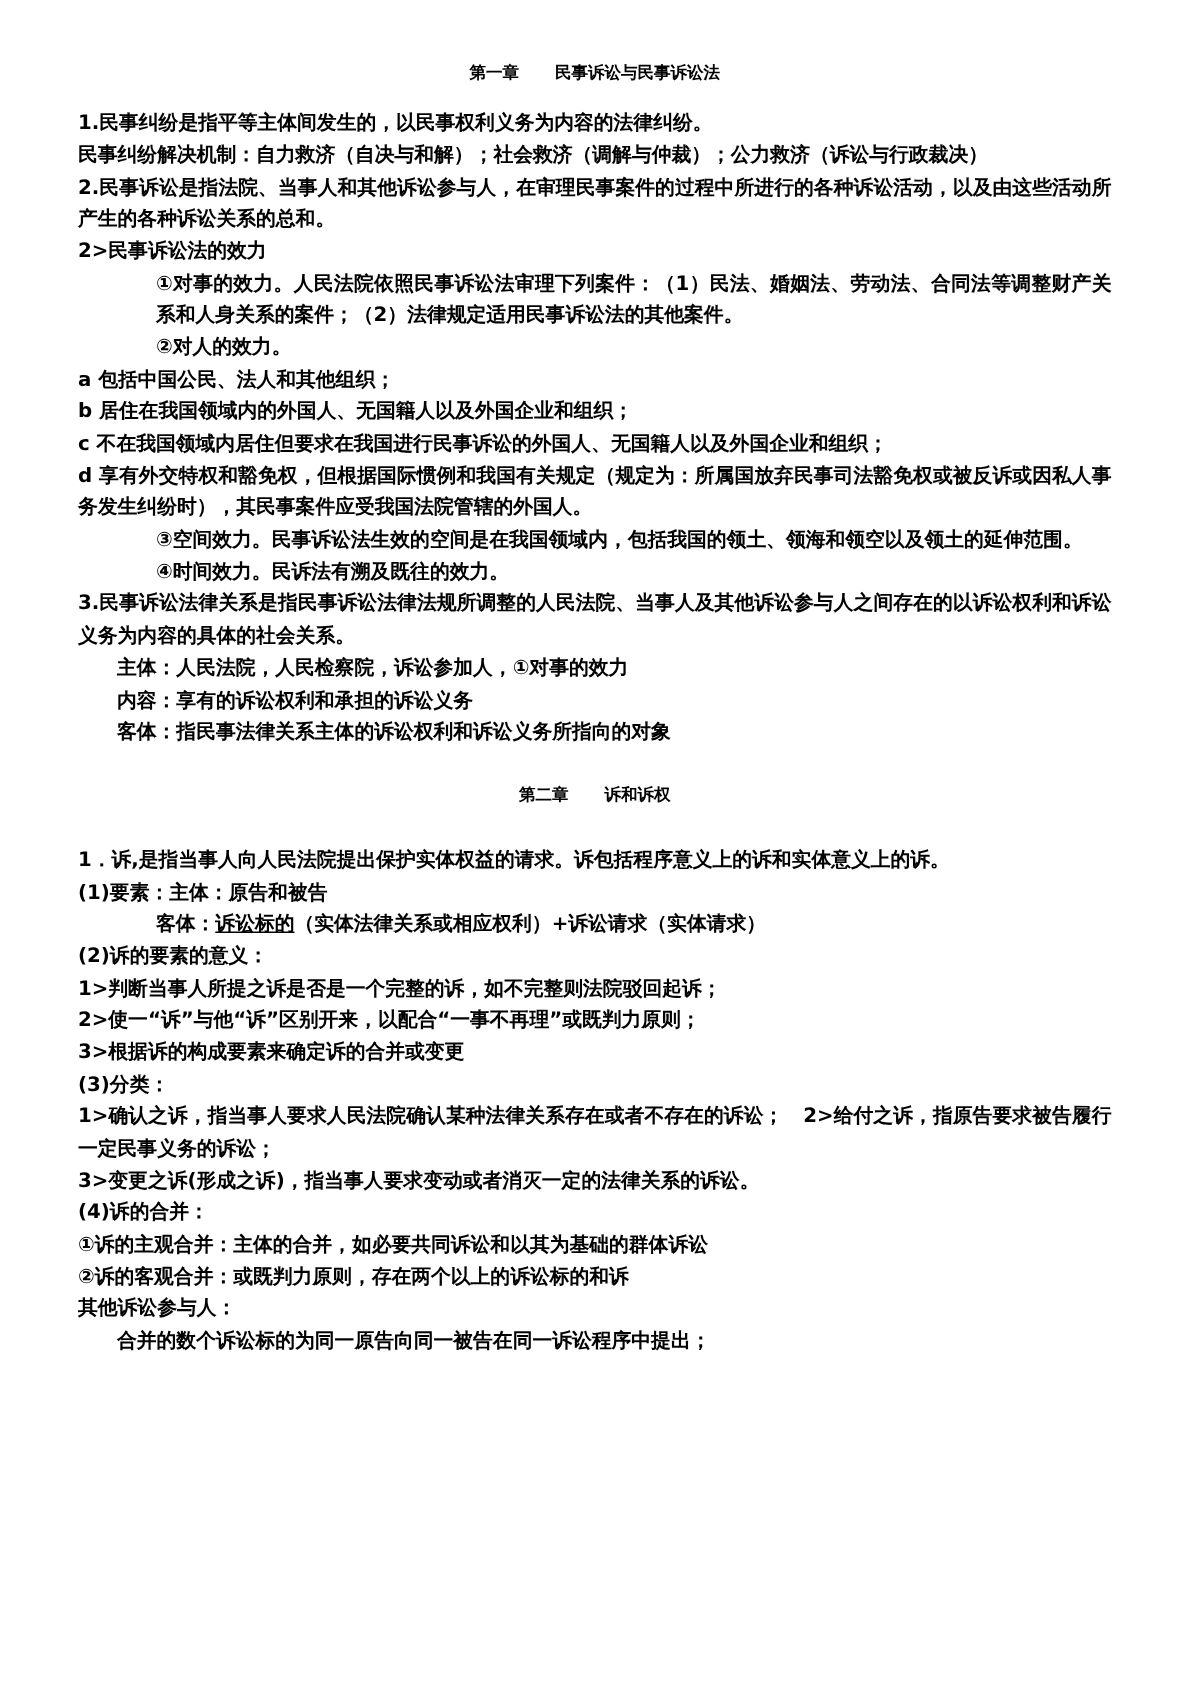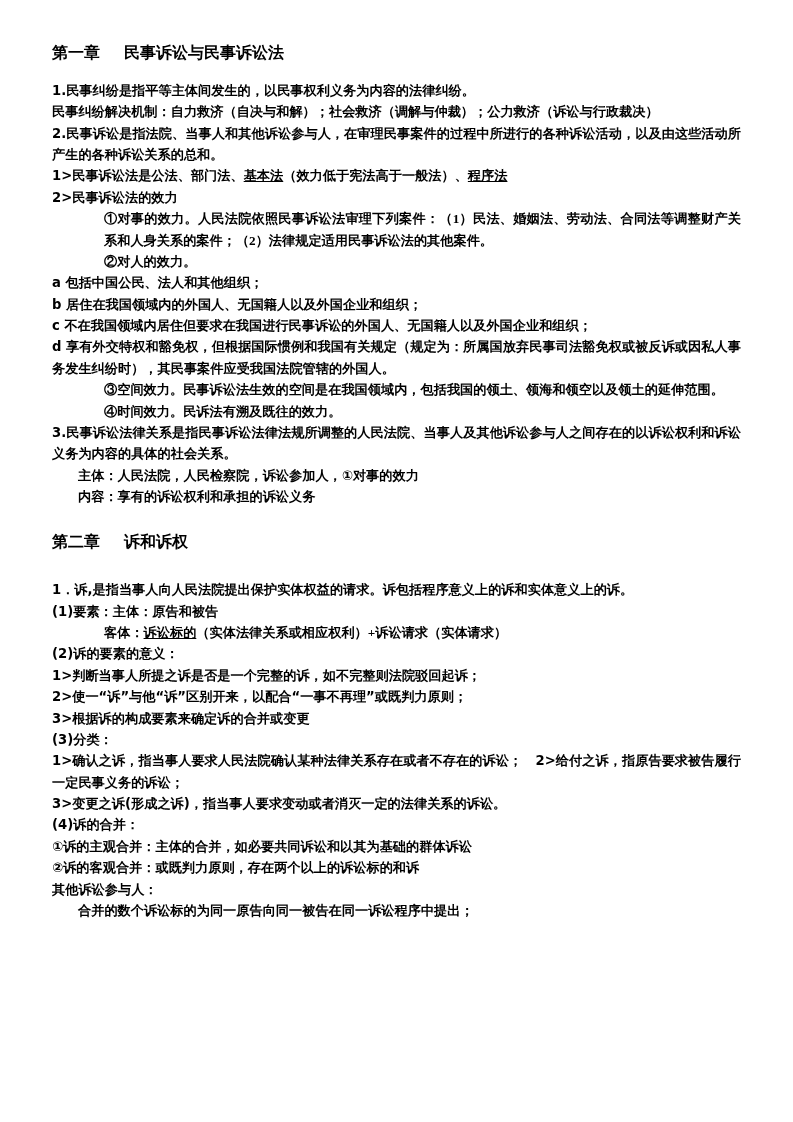--- a/index.html
+++ b/index.html
@@ -21,65 +21,66 @@
   }
   .doc {
     font-size: 13.2px;
     line-height: 1.62;
     color: #000;
     font-weight: bold;
   }
   .chapter {
     margin: 0 0 14px 0;
     font-weight: bold;
-    font-size: 16px;
+    font-size: 11px;
+    text-align: center;
   }
   .chapter .gap {
     display: inline-block;
     width: 24px;
   }
   .para {
     margin: 0;
     font-weight: bold;
     text-align: justify;
   }
   .ind1 { padding-left: 0; }
   .ind2 { padding-left: 26px; }
-  .ind3 { padding-left: 52px; font-family: Liberation Serif, serif; }
+  .ind3 { padding-left: 52px; }
   .u { text-decoration: underline; }
   .spacer-sm { height: 10px; }
   .spacer-md { height: 22px; }
 </style>
 </head>
 <body>
 
 <div class="page">
   <div class="doc">
 
     <div class="chapter">
       <span>第一章</span><span class="gap"></span><span>民事诉讼与民事诉讼法</span>
     </div>
 
     <div>
       <p class="para ind1">1.民事纠纷是指平等主体间发生的，以民事权利义务为内容的法律纠纷。</p>
       <p class="para ind1">民事纠纷解决机制：自力救济（自决与和解）；社会救济（调解与仲裁）；公力救济（诉讼与行政裁决）</p>
       <p class="para ind1">2.民事诉讼是指法院、当事人和其他诉讼参与人，在审理民事案件的过程中所进行的各种诉讼活动，以及由这些活动所产生的各种诉讼关系的总和。</p>
-      <p class="para ind1">1&gt;民事诉讼法是公法、部门法、<span class="u">基本法</span>（效力低于宪法高于一般法）、<span class="u">程序法</span></p>
       <p class="para ind1">2&gt;民事诉讼法的效力</p>
       <p class="para ind3">①对事的效力。人民法院依照民事诉讼法审理下列案件：（1）民法、婚姻法、劳动法、合同法等调整财产关系和人身关系的案件；（2）法律规定适用民事诉讼法的其他案件。</p>
       <p class="para ind3">②对人的效力。</p>
       <p class="para ind1">a 包括中国公民、法人和其他组织；</p>
       <p class="para ind1">b 居住在我国领域内的外国人、无国籍人以及外国企业和组织；</p>
       <p class="para ind1">c 不在我国领域内居住但要求在我国进行民事诉讼的外国人、无国籍人以及外国企业和组织；</p>
       <p class="para ind1">d 享有外交特权和豁免权，但根据国际惯例和我国有关规定（规定为：所属国放弃民事司法豁免权或被反诉或因私人事务发生纠纷时），其民事案件应受我国法院管辖的外国人。</p>
       <p class="para ind3">③空间效力。民事诉讼法生效的空间是在我国领域内，包括我国的领土、领海和领空以及领土的延伸范围。</p>
       <p class="para ind3">④时间效力。民诉法有溯及既往的效力。</p>
       <p class="para ind1">3.民事诉讼法律关系是指民事诉讼法律法规所调整的人民法院、当事人及其他诉讼参与人之间存在的以诉讼权利和诉讼义务为内容的具体的社会关系。</p>
       <p class="para ind2">主体：人民法院，人民检察院，诉讼参加人，①对事的效力</p>
       <p class="para ind2">内容：享有的诉讼权利和承担的诉讼义务</p>
+      <p class="para ind2">客体：指民事法律关系主体的诉讼权利和诉讼义务所指向的对象</p>
     </div>
 
     <div class="spacer-md"></div>
 
     <div class="chapter">
       <span>第二章</span><span class="gap"></span><span>诉和诉权</span>
     </div>
 
     <div class="spacer-sm"></div>
 

